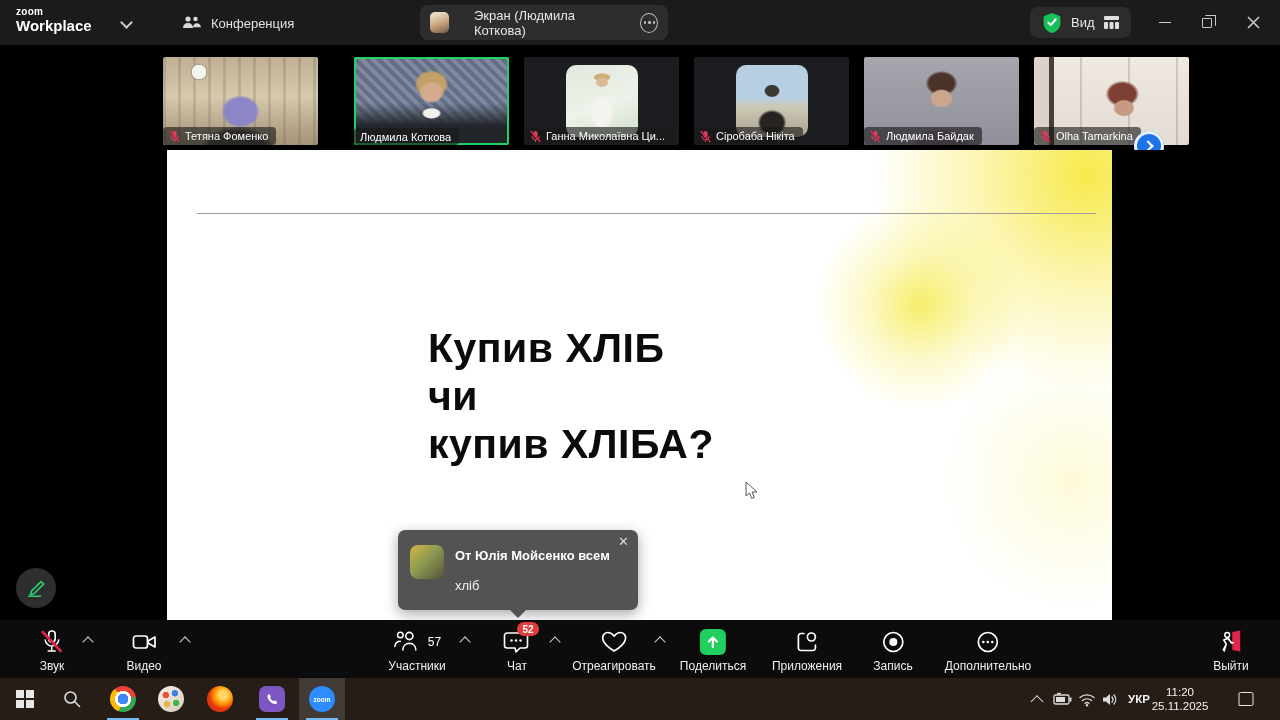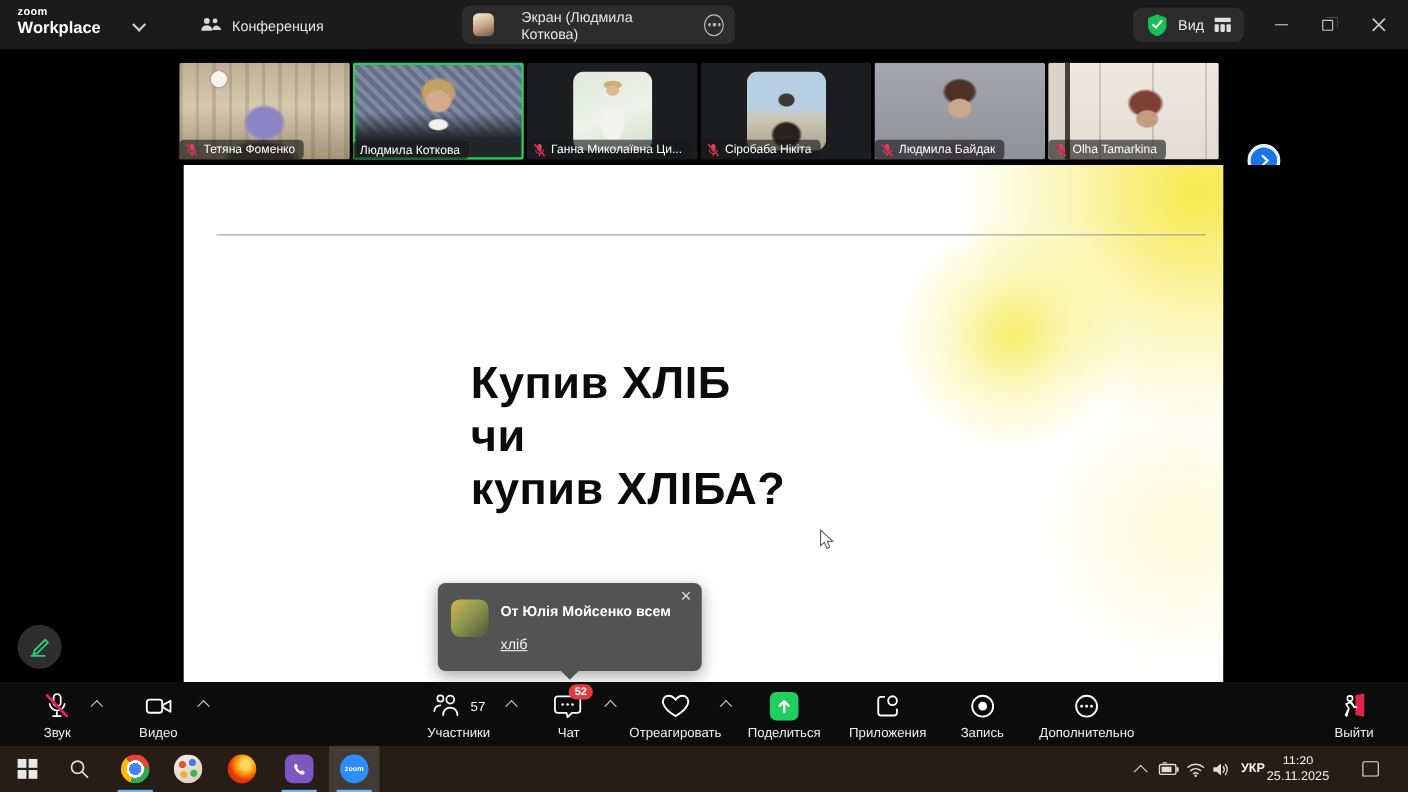--- a/index.html
+++ b/index.html
@@ -31,23 +31,23 @@
     justify-content:center; cursor:pointer; }
   .wb-min { left:1144px; } .wb-max { left:1186px; } .wb-close { left:1232px; }
   .wb-min i { width:12px; height:1.6px; background:#c9c9c9; }
   .wb-max i { width:10px; height:10px; border:1.4px solid #c9c9c9; border-radius:1px; position:relative; }
   .wb-max i::after { content:""; position:absolute; left:2px; top:-4px; width:10px; height:10px;
     border-top:1.4px solid #c9c9c9; border-right:1.4px solid #c9c9c9; border-radius:1px; }
   .wb-close svg { display:block; }
 
   
   .strip { position:absolute; left:0; top:45px; width:1280px; height:105px; background:#000; }
-  .tiles { position:absolute; left:163px; top:12px; display:flex; gap:3px; }
+  .tiles { position:absolute; left:163px; top:12px; display:flex; gap:15px; }
   .tile { position:relative; width:155px; height:88px; border-radius:2px; overflow:hidden; cursor:pointer; }
-  .tile.active { outline:2.5px solid #1ed35f; outline-offset:-2.5px; }
+  .tile.active { outline:2.5px solid #1ed35f; outline-offset:-2.5px;margin-left:21px; }
   .namepill { position:absolute; left:0; bottom:0; display:flex; align-items:center; gap:5px;
     background:rgba(25,25,25,.62); border-radius:4px; padding:2.5px 8px 2.5px 6px; max-width:150px; }
   .namepill span { color:#fff; font-size:11px; white-space:nowrap; overflow:hidden; text-overflow:ellipsis; }
   .avatar-card { position:absolute; left:50%; top:8px; transform:translateX(-50%);
     width:72px; height:72px; border-radius:10px; }
   .p0 { background:
     radial-gradient(circle at 36px 15px, rgba(248,248,244,.95) 0 7px, rgba(160,150,135,.8) 7.5px, transparent 9px),
     radial-gradient(ellipse 27px 23px at 50% 62%, #8d86c6 0 58%, transparent 72%),
     radial-gradient(ellipse 46px 26px at 48% 102%, #4e483e 0 60%, transparent 78%),
     repeating-linear-gradient(90deg, rgba(105,95,80,.22) 0 3px, transparent 3px 15px),
@@ -97,21 +97,21 @@
     font-size:41px; line-height:48px; letter-spacing:.5px; }
 
   
   .chat-popup { position:absolute; left:231px; top:380px; width:240px; height:80px;
     background:rgba(77,77,77,.97); border-radius:7px; box-shadow:0 4px 14px rgba(0,0,0,.35); }
   .chat-popup::after { content:""; position:absolute; left:112px; bottom:-8px;
     border:8px solid transparent; border-top-color:rgba(77,77,77,.97); border-bottom:none; }
   .cp-avatar { position:absolute; left:12px; top:15px; width:34px; height:34px; border-radius:8px;
     background:linear-gradient(135deg,#d6b545 0%,#8d9b50 45%,#57513a 100%); }
   .cp-title { position:absolute; left:57px; top:18px; color:#fff; font-size:13px; font-weight:bold; }
-  .cp-msg { position:absolute; left:57px; top:48px; color:#f2f2f2; font-size:13px;text-decoration:underline; }
+  .cp-msg { position:absolute; left:57px; top:48px; color:#f2f2f2; font-size:13px; }
   .cp-close { position:absolute; right:9px; top:5px; color:#d8d8d8; font-size:13px; line-height:13px;
     cursor:pointer; }
 
   .pencil-btn { position:absolute; left:16px; top:418px; width:40px; height:40px; border-radius:50%;
     background:#2e2e2e; display:flex; align-items:center; justify-content:center; cursor:pointer; }
   .cursor { position:absolute; left:745px; top:331px; pointer-events:none; }
 
   
   .toolbar { position:absolute; left:0; top:620px; width:1280px; height:58px; background:#0c0c0c; }
   .tb { position:absolute; top:9px; transform:translateX(-50%); display:flex; flex-direction:column;

